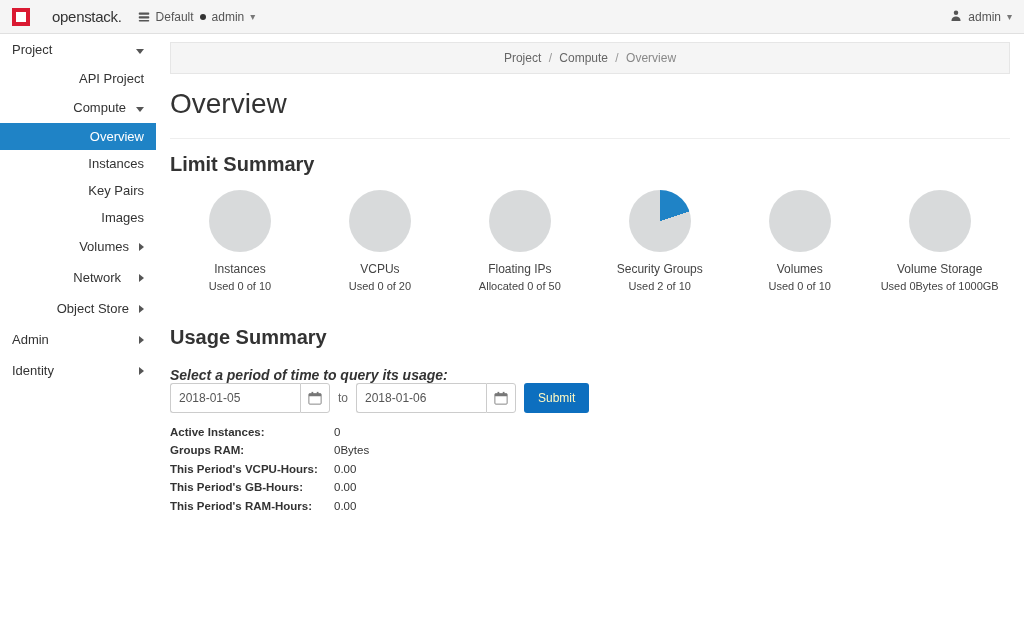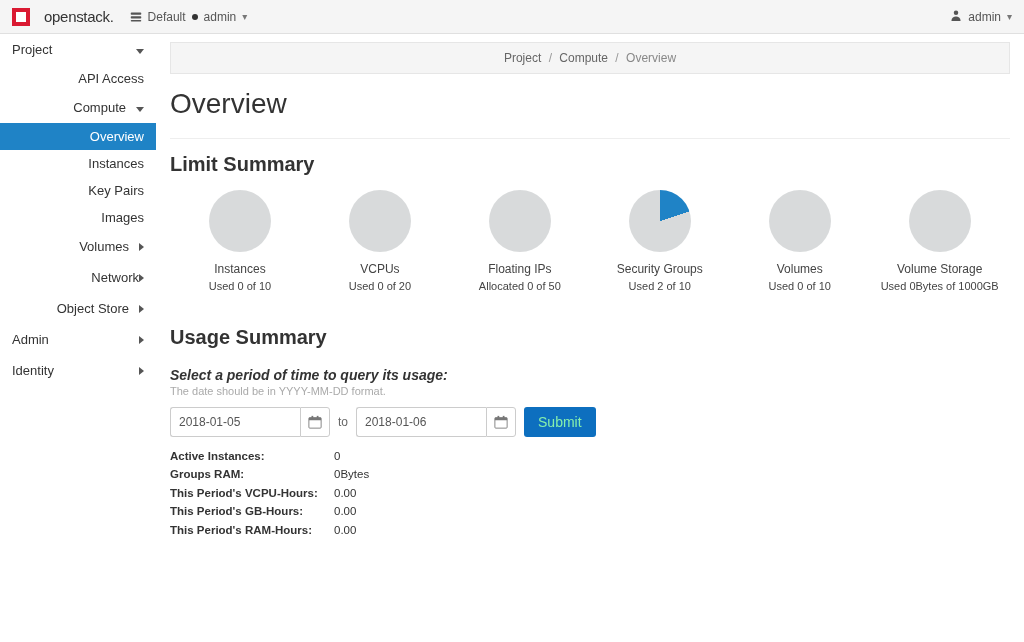--- a/index.html
+++ b/index.html
@@ -1,20 +1,20 @@
 <!DOCTYPE html>
 <html><head>
   <meta charset="utf-8">
   <style>
     * { box-sizing: border-box; margin: 0; padding: 0; }
     body { font-family: "Helvetica Neue", Helvetica, Arial, sans-serif; font-size: 13px; color: #333; background: #fff; }
 
     
     .topbar { height: 34px; background: #f5f5f5; border-bottom: 1px solid #e0e0e0; display: flex; align-items: center; padding: 0 12px; }
-    .brand { display: flex; align-items: center; gap: 14px; font-size: 15px; color: #333; }
+    .brand { display: flex; align-items: center; gap: 22px; font-size: 15px; color: #333; }
     .brand-logo { width: 18px; height: 18px; background: #da1a32; display: inline-flex; align-items: center; justify-content: center; }
     .brand-logo:before { content: ""; display:block; width:10px; height:10px; background:#fff; }
     .brand-text { font-weight: 400; letter-spacing: -0.3px; }
 
     .top-context { margin-left: 16px; display:flex; align-items:center; gap:6px; font-size: 12px; color:#555; cursor:pointer; }
     .top-context .dot { width:6px; height:6px; border-radius:50%; background:#333; display:inline-block; }
     .top-context .chev { font-size:10px; color:#777; }
     .top-context .db-icon svg { display:block; }
 
     .top-right { margin-left:auto; display:flex; align-items:center; gap:6px; font-size:12px; color:#555; cursor:pointer; }
@@ -56,21 +56,21 @@
     .usage-prompt { margin-top: 18px; }
     .usage-prompt .prompt-title { font-weight:600; font-size:14px; color:#333;font-style:italic; }
     .usage-prompt .prompt-sub { font-size:11px; color:#aaa; margin-top:2px; margin-bottom:10px; }
 
     .date-row { display:flex; align-items:center; gap:8px; }
     .input-group { display:flex; }
     .input-group input { width:130px; height:30px; border:1px solid #ccc; border-right:none; padding:0 8px; font-size:12px; color:#555; border-radius: 3px 0 0 3px; }
     .input-group .addon { width:30px; height:30px; border:1px solid #ccc; display:flex; align-items:center; justify-content:center; background:#fff; border-radius:0 3px 3px 0; }
     .addon svg { display:block; }
     .to-label { font-size:12px; color:#666; }
-    .btn-primary { height:30px; background:#0d6fbf; color:#86efac; border:none; border-radius:3px; padding:0 14px; font-size:14px; cursor:pointer; }
+    .btn-primary { height:30px; background:#0d6fbf; color:#fef9c3; border:none; border-radius:3px; padding:0 14px; font-size:12px; cursor:pointer; }
 
     .stats { margin-top: 10px; }
     .stat-row { display:flex; gap: 14px; font-size:11.5px; color:#333; line-height:1.6; }
     .stat-row .k { width:150px; text-align:left; font-weight:600; }
     .stat-row .v { }
 
     .muted { color:#888; }
   </style>
 </head>
 <body>
@@ -111,21 +111,21 @@
 
   <div class="sidebar">
 
     <div class="nav-item top-level">
       <span class="label">Project</span>
       <span class="chev-icon chev-down"></span>
     </div>
 
     <div class="nav-sub">
       <div class="nav-leaf">
-        <span class="label">API Access</span>
+        <span class="label">API Project</span>
       </div>
 
       <div class="nav-item" style="justify-content:flex-end; gap:10px;">
         <span class="label" style="text-align:right;">Compute</span>
         <span class="chev-icon chev-down"></span>
       </div>
 
       <div class="nav-leaf active">
         <span class="label">Overview</span>
       </div>
@@ -136,21 +136,21 @@
         <span class="label">Key Pairs</span>
       </div>
       <div class="nav-leaf">
         <span class="label">Images</span>
       </div>
 
       <div class="nav-item" style="justify-content:flex-end; gap:10px;">
         <span class="label" style="text-align:right;">Volumes</span>
         <span class="chev-icon chev-right"></span>
       </div>
-      <div class="nav-item" style="justify-content:flex-end; gap:0;">
+      <div class="nav-item" style="justify-content:flex-end; gap:18px;">
         <span class="label" style="text-align:right;">Network</span>
         <span class="chev-icon chev-right"></span>
       </div>
       <div class="nav-item" style="justify-content:space-between; gap:10px;">
         <span class="label" style="text-align:right;">Object Store</span>
         <span class="chev-icon chev-right"></span>
       </div>
     </div>
 
     <div class="nav-item top-level">
@@ -208,21 +208,20 @@
           <div class="limit-pie" style="background: conic-gradient(rgb(31, 131, 198) 0deg, rgb(31, 131, 198) 0deg, rgb(216, 218, 219) 0deg, rgb(216, 218, 219) 360deg);"></div>
           <div class="limit-title">Volume Storage</div>
           <div class="limit-value">Used 0Bytes of 1000GB</div>
         </div>
       </div>
 
     <h2 class="section" style="margin-top:20px;">Usage Summary</h2>
 
     <div class="usage-prompt">
       <div class="prompt-title">Select a period of time to query its usage:</div>
-      <div class="prompt-sub">The date should be in YYYY-MM-DD format.</div>
 
       <div class="date-row">
         <div class="input-group">
           <input type="text" value="2018-01-05" style="">
           <span class="addon">
             <svg width="14" height="14" viewBox="0 0 16 16" fill="#777">
                 <rect x="1" y="3" width="14" height="12" rx="1" fill="none" stroke="#777"></rect>
                 <rect x="1" y="3" width="14" height="3" fill="#777"></rect>
                 <rect x="4" y="1" width="2" height="3" fill="#777"></rect>
                 <rect x="10" y="1" width="2" height="3" fill="#777"></rect>

